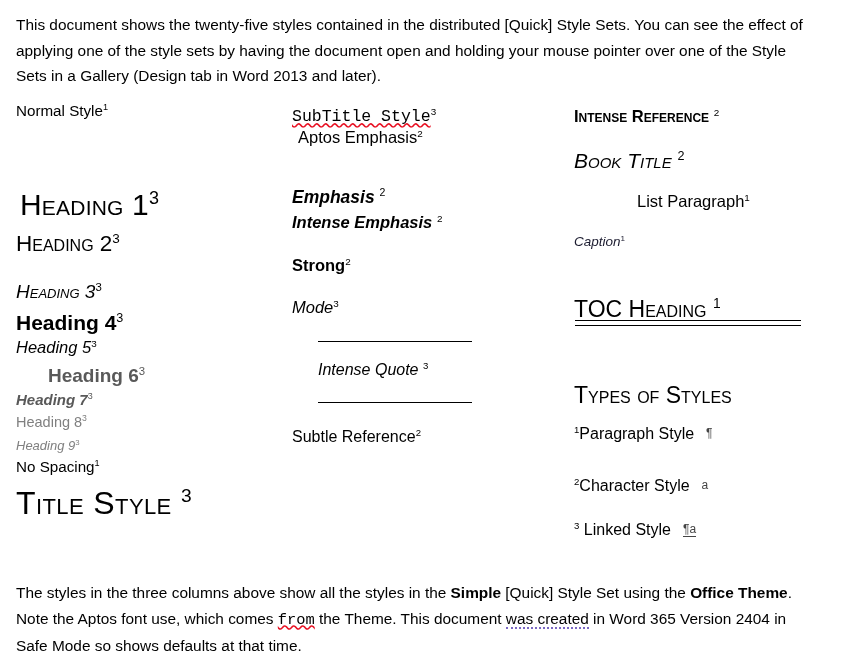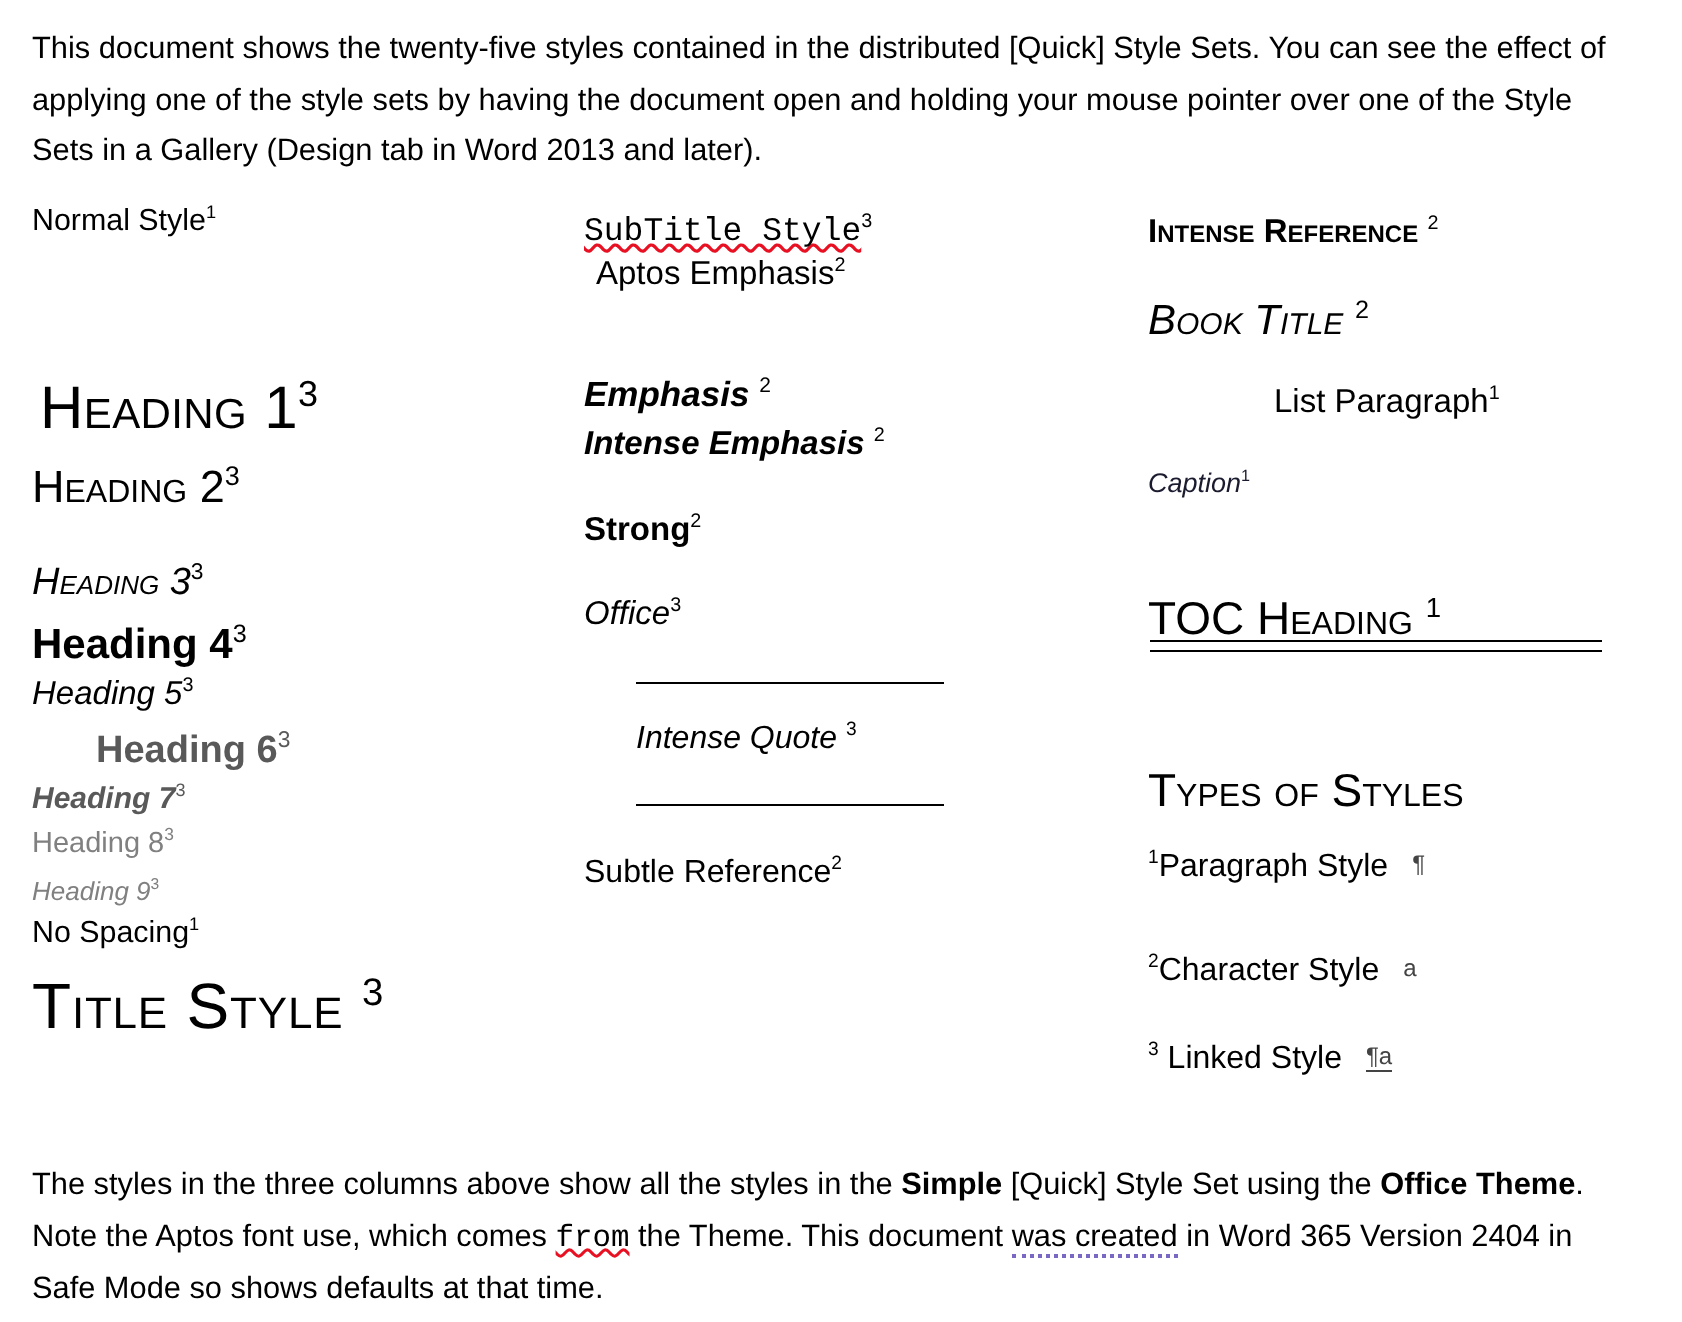--- a/index.html
+++ b/index.html
@@ -205,21 +205,21 @@
 
     <div class="style-row s-intense-em" style="top:213px; left:0;">
       <span>Intense Emphasis</span> <sup>2</sup>
     </div>
 
     <div class="style-row s-strong" style="top:256px; left:0;">
       <span>Strong</span><sup>2</sup>
     </div>
 
     <div class="style-row s-quote" style="top:298px; left:0;">
-      <span>Office</span><sup>3</sup>
+      <span>Mode</span><sup>3</sup>
     </div>
 
     <div class="hrule" style="top:341px; left:26px; width:154px;"></div>
 
     <div class="style-row s-intense-q" style="top:361px; left:26px;">
       <span>Intense Quote</span> <sup>3</sup>
     </div>
 
     <div class="hrule" style="top:402px; left:26px; width:154px;"></div>
 

